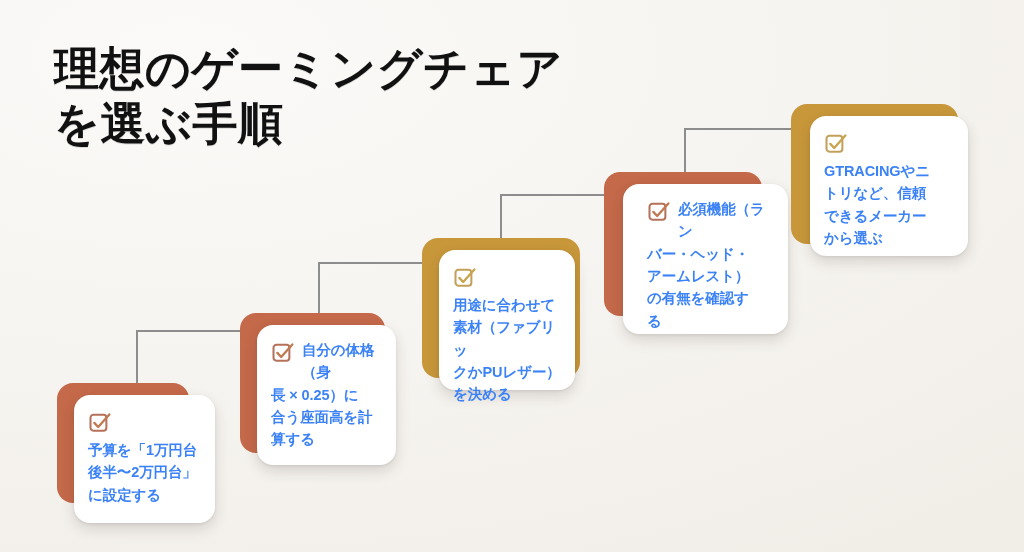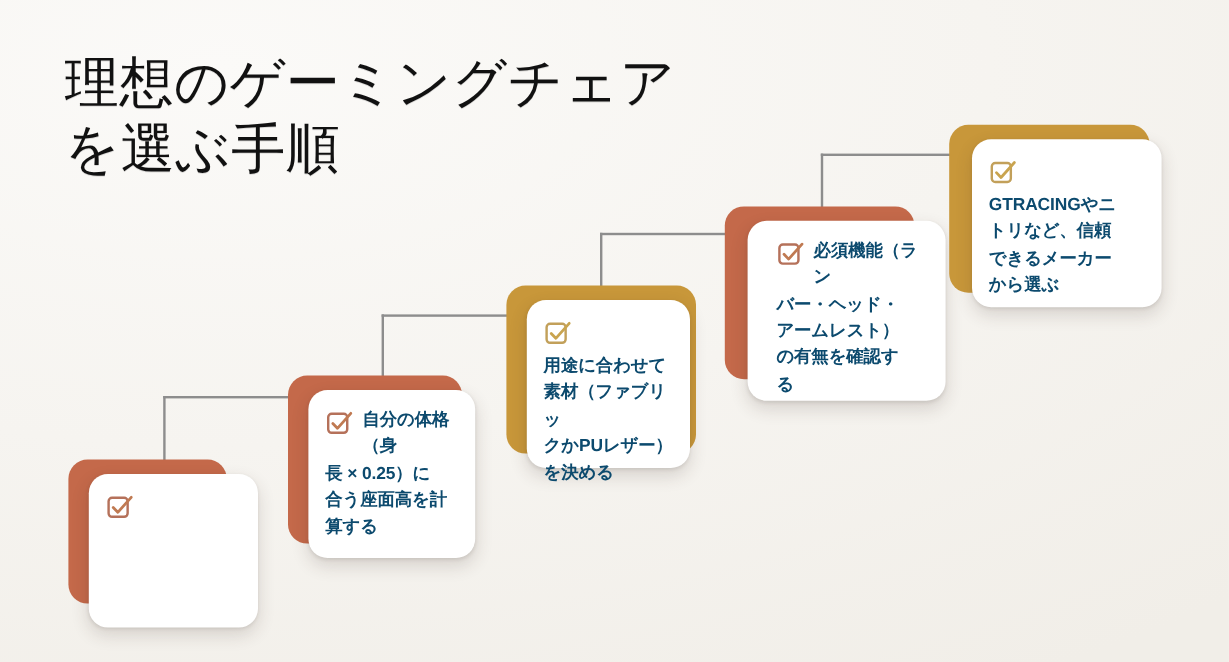--- a/index.html
+++ b/index.html
@@ -24,21 +24,21 @@
     overflow: hidden;
   }
 
   
   #title {
     position: absolute;
     left: 54px;
     top: 42px;
     width: 560px;
     font-size: 45px;
-    font-weight: 400;
+    font-weight: 700;
     line-height: 1.22;
     letter-spacing: 0.5px;
     color: #111111;
     white-space: pre-line;
     text-shadow: 0 1px 0 rgba(0,0,0,0.12);
   }
 
   
   .connector {
     position: absolute;
@@ -77,21 +77,21 @@
     height: 25px;
     margin-right: 6px;
     margin-top: 1px;
     float: left;
   }
   .check svg { display: block; }
   .step-text {
     font-size: 14.5px;
     font-weight: 700;
     line-height: 1.54;
-    color: #0c4a6e;
+    color: #3b82f6;
     letter-spacing: -0.1px;
     white-space: pre-line;
   }
 </style>
 </head>
 <body>
 
 <div id="slide">
 
   <div id="title">理想のゲーミングチェア
@@ -119,20 +119,23 @@
 
   <div class="step" style="left:57px; top:383px; width:160px; height:140px;">
     <div class="plate" style="width:132px; height:120px; background:#c4694a;"></div>
     <div class="card" style="left:17px; top:12px; width:141px; height:128px;">
       <span class="check">
         <svg viewBox="0 0 26 26" width="25" height="25">
           <rect x="2.6" y="5" width="16.5" height="16.5" rx="3" ry="3" fill="none" stroke="#b5715a" stroke-width="2.1"></rect>
           <path d="M6.6 13.4 L10.6 17.6 L22.2 4.6" fill="none" stroke="#c07a52" stroke-width="2.4" stroke-linecap="round" stroke-linejoin="round"></path>
         </svg>
       </span>
+      <div class="step-text" style="padding-top:30px;">予算を「1万円台
+後半〜2万円台」
+に設定する</div>
     </div>
   </div>
 
   <div class="step" style="left:240px; top:313px; width:180px; height:152px;">
     <div class="plate" style="width:145px; height:140px; background:#c4694a;"></div>
     <div class="card" style="left:17px; top:12px; width:139px; height:140px;">
       <span class="check">
         <svg viewBox="0 0 26 26" width="25" height="25">
           <rect x="2.6" y="5" width="16.5" height="16.5" rx="3" ry="3" fill="none" stroke="#b5715a" stroke-width="2.1"></rect>
           <path d="M6.6 13.4 L10.6 17.6 L22.2 4.6" fill="none" stroke="#c07a52" stroke-width="2.4" stroke-linecap="round" stroke-linejoin="round"></path>

